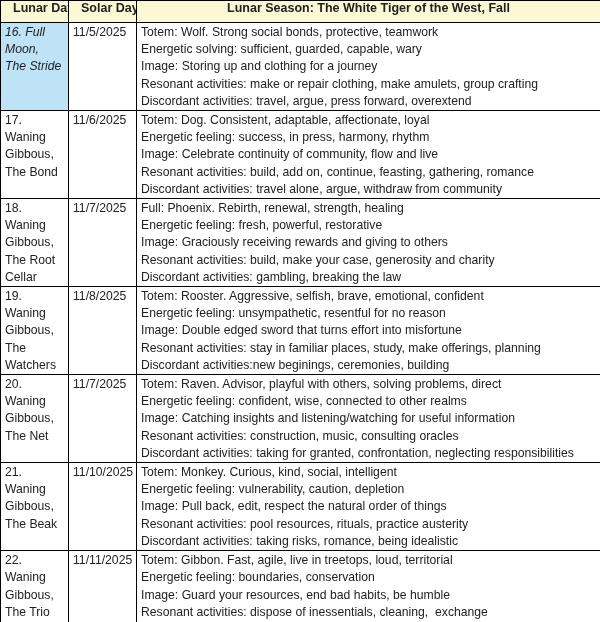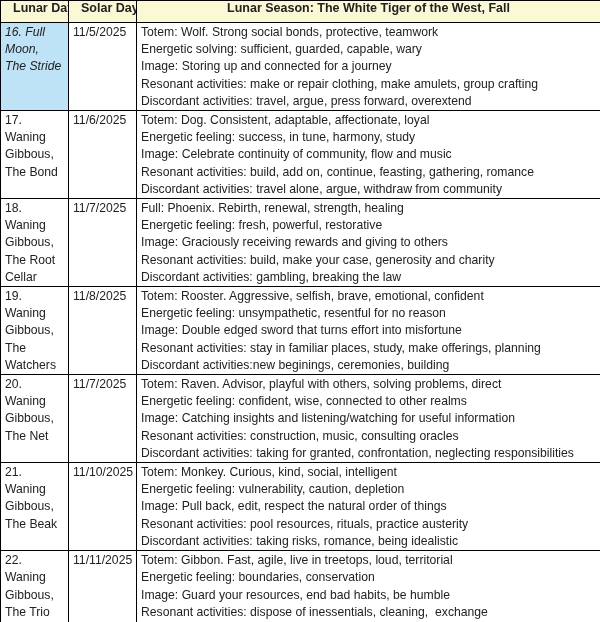--- a/index.html
+++ b/index.html
@@ -80,34 +80,34 @@
   </thead>
   <tbody>
     <tr>
       <td class="c-lunar hl">16. Full
 Moon,
 The Stride</td>
       <td class="c-solar">11/5/2025</td>
       <td class="c-season">
         <div class="ln">Totem: Wolf. Strong social bonds, protective, teamwork</div>
         <div class="ln">Energetic solving: sufficient, guarded, capable, wary</div>
-        <div class="ln">Image: Storing up and connected for a journey</div>
+        <div class="ln">Image: Storing up and clothing for a journey</div>
         <div class="ln">Resonant activities: make or repair clothing, make amulets, group crafting</div>
         <div class="ln">Discordant activities: travel, argue, press forward, overextend</div>
       </td>
     </tr>
     <tr>
       <td class="c-lunar">17. Waning
 Gibbous,
 The Bond</td>
       <td class="c-solar">11/6/2025</td>
       <td class="c-season">
         <div class="ln">Totem: Dog. Consistent, adaptable, affectionate, loyal</div>
-        <div class="ln">Energetic feeling: success, in tune, harmony, study</div>
-        <div class="ln">Image: Celebrate continuity of community, flow and music</div>
+        <div class="ln">Energetic feeling: success, in press, harmony, rhythm</div>
+        <div class="ln">Image: Celebrate continuity of community, flow and live</div>
         <div class="ln">Resonant activities: build, add on, continue, feasting, gathering, romance</div>
         <div class="ln">Discordant activities: travel alone, argue, withdraw from community</div>
       </td>
     </tr>
     <tr>
       <td class="c-lunar">18. Waning
 Gibbous,
 The Root
 Cellar</td>
       <td class="c-solar">11/7/2025</td>

